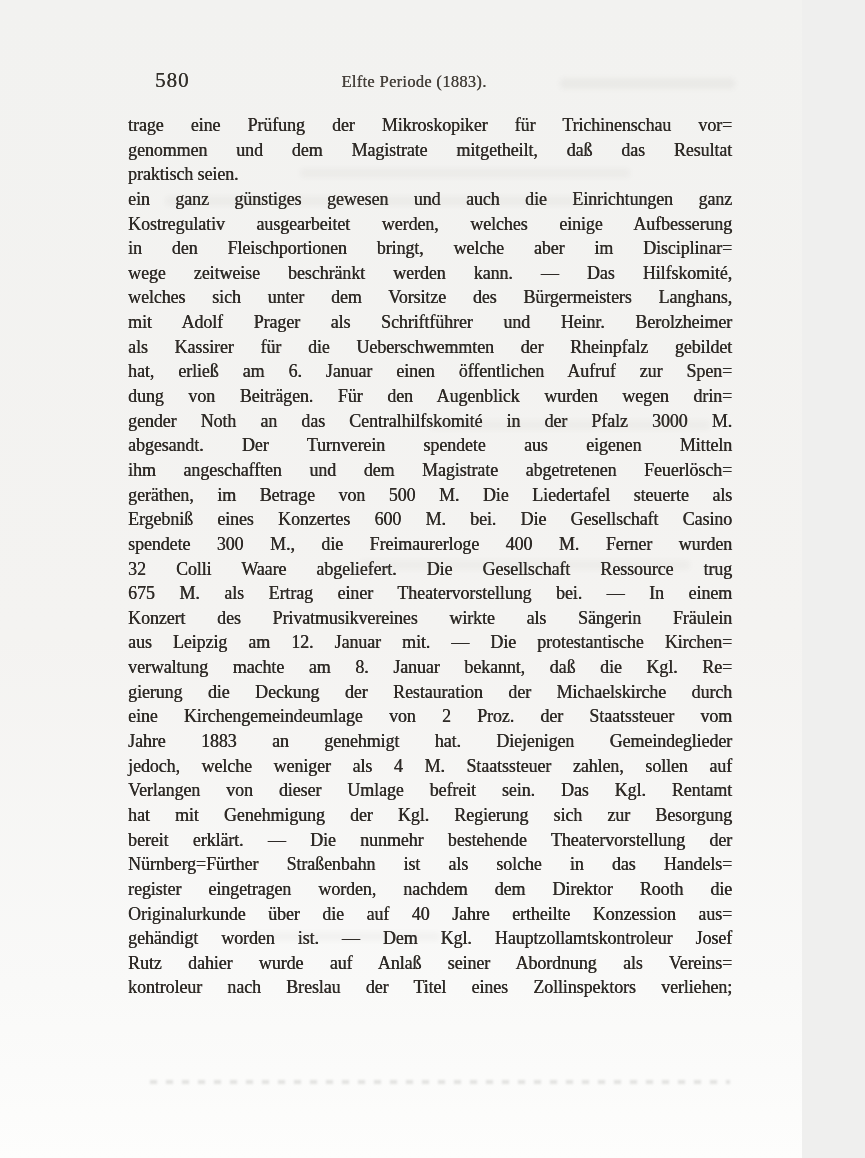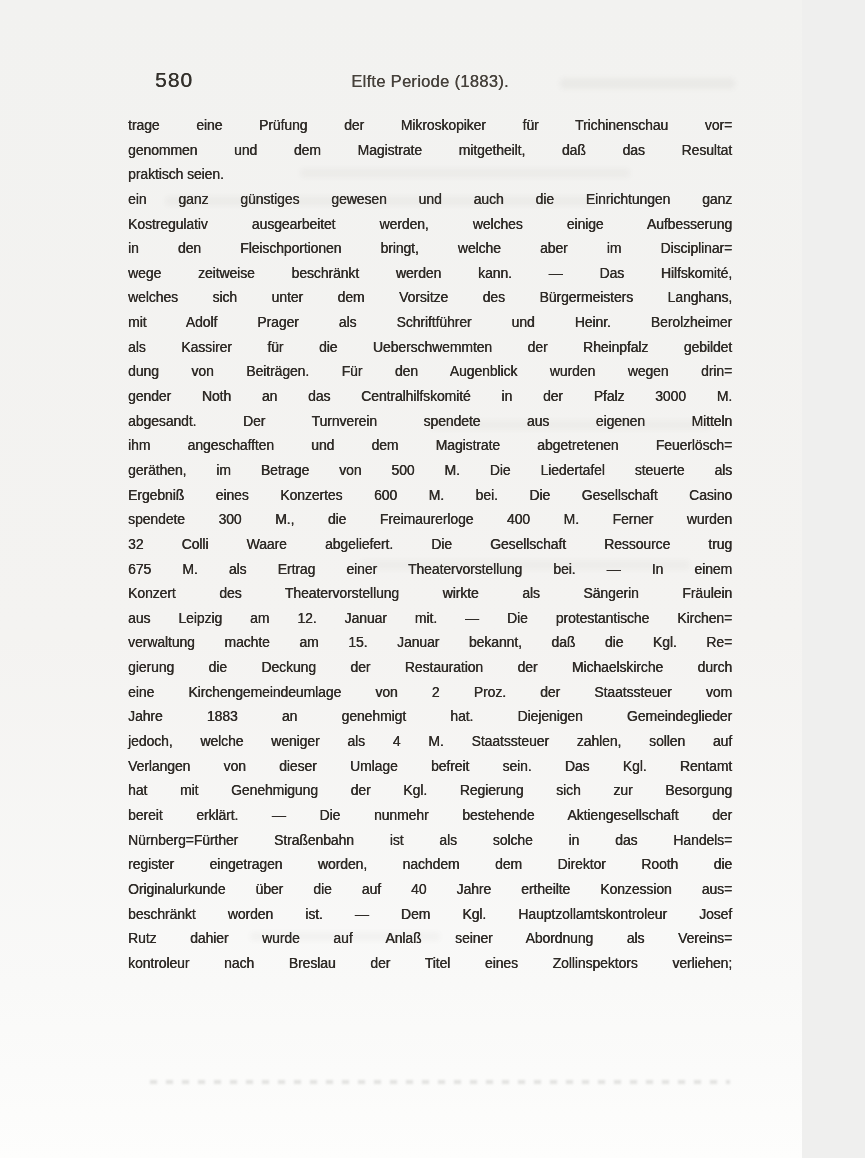--- a/index.html
+++ b/index.html
@@ -6,48 +6,48 @@
     margin: 0;
     padding: 0;
     background: #efefee;
   }
   .scan-page {
     position: relative;
     width: 802px;
     height: 1158px;
     overflow: hidden;
     background: linear-gradient(180deg, #f2f2f0 0%, #f4f3f1 55%, #f9f9f8 85%, #fdfdfc 100%);
-    font-family: Liberation Sans, sans-serif;
+    font-family: Liberation Serif, serif;
   }
   .page-number {
     position: absolute;
     left: 155px;
     top: 68px;
     font-size: 21px;
     letter-spacing: 1px;
     color: #33302b;
     text-shadow: 0.3px 0 0 currentColor;
   }
   .running-header {
     position: absolute;
-    left: 128px;
+    left: 112px;
     top: 72px;
     width: 604px;
     text-align: center;
     font-size: 16.5px;
     letter-spacing: 0.3px;
     color: #46413b;
     text-shadow: 0.25px 0 0 currentColor;
   }
   .body-text {
     position: absolute;
     left: 128px;
     top: 113px;
     width: 604px;
-    font-size: 14px;
+    font-size: 18px;
     color: #2f2b27;
   }
   .line {
     height: 24.65px;
     line-height: 24.65px;
     text-align: justify;
     text-align-last: justify;
     letter-spacing: -0.1px;
     text-shadow: 0.35px 0 0 currentColor;
     white-space: normal;
@@ -87,43 +87,44 @@
       <div class="line">trage eine Prüfung der Mikroskopiker für Trichinenschau vor=</div>
       <div class="line">genommen und dem Magistrate mitgetheilt, daß das Resultat</div>
       <div class="line pend">praktisch seien.</div>
       <div class="line">ein ganz günstiges gewesen und auch die Einrichtungen ganz</div>
       <div class="line">Kostregulativ ausgearbeitet werden, welches einige Aufbesserung</div>
       <div class="line">in den Fleischportionen bringt, welche aber im Disciplinar=</div>
       <div class="line">wege zeitweise beschränkt werden kann. — Das Hilfskomité,</div>
       <div class="line">welches sich unter dem Vorsitze des Bürgermeisters Langhans,</div>
       <div class="line">mit Adolf Prager als Schriftführer und Heinr. Berolzheimer</div>
       <div class="line">als Kassirer für die Ueberschwemmten der Rheinpfalz gebildet</div>
+      <div class="line">hat, erließ am 6. Januar einen öffentlichen Aufruf zur Spen=</div>
       <div class="line">dung von Beiträgen.  Für den Augenblick wurden wegen drin=</div>
       <div class="line">gender Noth an das Centralhilfskomité in der Pfalz 3000 M.</div>
       <div class="line">abgesandt.  Der Turnverein spendete aus eigenen Mitteln</div>
       <div class="line">ihm angeschafften und dem Magistrate abgetretenen Feuerlösch=</div>
       <div class="line">geräthen, im Betrage von 500 M.  Die Liedertafel steuerte als</div>
       <div class="line">Ergebniß eines Konzertes 600 M. bei.  Die Gesellschaft Casino</div>
       <div class="line">spendete 300 M., die Freimaurerloge 400 M.  Ferner wurden</div>
       <div class="line">32 Colli Waare abgeliefert.  Die Gesellschaft Ressource trug</div>
       <div class="line">675 M. als Ertrag einer Theatervorstellung bei. — In einem</div>
-      <div class="line">Konzert des Theatervorstellung wirkte als Sängerin Fräulein</div>
+      <div class="line">Konzert des Privatmusikvereines wirkte als Sängerin Fräulein</div>
       <div class="line">aus Leipzig am 12. Januar mit. — Die protestantische Kirchen=</div>
-      <div class="line">verwaltung machte am 15. Januar bekannt, daß die Kgl. Re=</div>
+      <div class="line">verwaltung machte am 8. Januar bekannt, daß die Kgl. Re=</div>
       <div class="line">gierung die Deckung der Restauration der Michaelskirche durch</div>
       <div class="line">eine Kirchengemeindeumlage von 2 Proz. der Staatssteuer vom</div>
       <div class="line">Jahre 1883 an genehmigt hat.  Diejenigen Gemeindeglieder</div>
       <div class="line">jedoch, welche weniger als 4 M. Staatssteuer zahlen, sollen auf</div>
       <div class="line">Verlangen von dieser Umlage befreit sein.  Das Kgl. Rentamt</div>
       <div class="line">hat mit Genehmigung der Kgl. Regierung sich zur Besorgung</div>
-      <div class="line">bereit erklärt. — Die nunmehr bestehende Aktiengesellschaft der</div>
+      <div class="line">bereit erklärt. — Die nunmehr bestehende Theatervorstellung der</div>
       <div class="line">Nürnberg=Fürther Straßenbahn ist als solche in das Handels=</div>
       <div class="line">register eingetragen worden, nachdem dem Direktor Rooth die</div>
       <div class="line">Originalurkunde über die auf 40 Jahre ertheilte Konzession aus=</div>
-      <div class="line">beschränkt worden ist. — Dem Kgl. Hauptzollamtskontroleur Josef</div>
+      <div class="line">gehändigt worden ist. — Dem Kgl. Hauptzollamtskontroleur Josef</div>
       <div class="line">Rutz dahier wurde auf Anlaß seiner Abordnung als Vereins=</div>
       <div class="line">kontroleur nach Breslau der Titel eines Zollinspektors verliehen;</div>
     </div>
 
   <div class="ghost" style="left:560px; top:78px; width:175px; height:11px;"></div>
   <div class="ghost" style="left:300px; top:168px; width:330px; height:10px; opacity:0.045;"></div>
   <div class="ghost" style="left:165px; top:196px; width:430px; height:10px; opacity:0.045;"></div>
   <div class="ghost" style="left:430px; top:420px; width:280px; height:10px; opacity:0.04;"></div>
   <div class="ghost" style="left:360px; top:560px; width:330px; height:10px; opacity:0.04;"></div>
   <div class="ghost" style="left:250px; top:932px; width:190px; height:9px; opacity:0.04;"></div>

